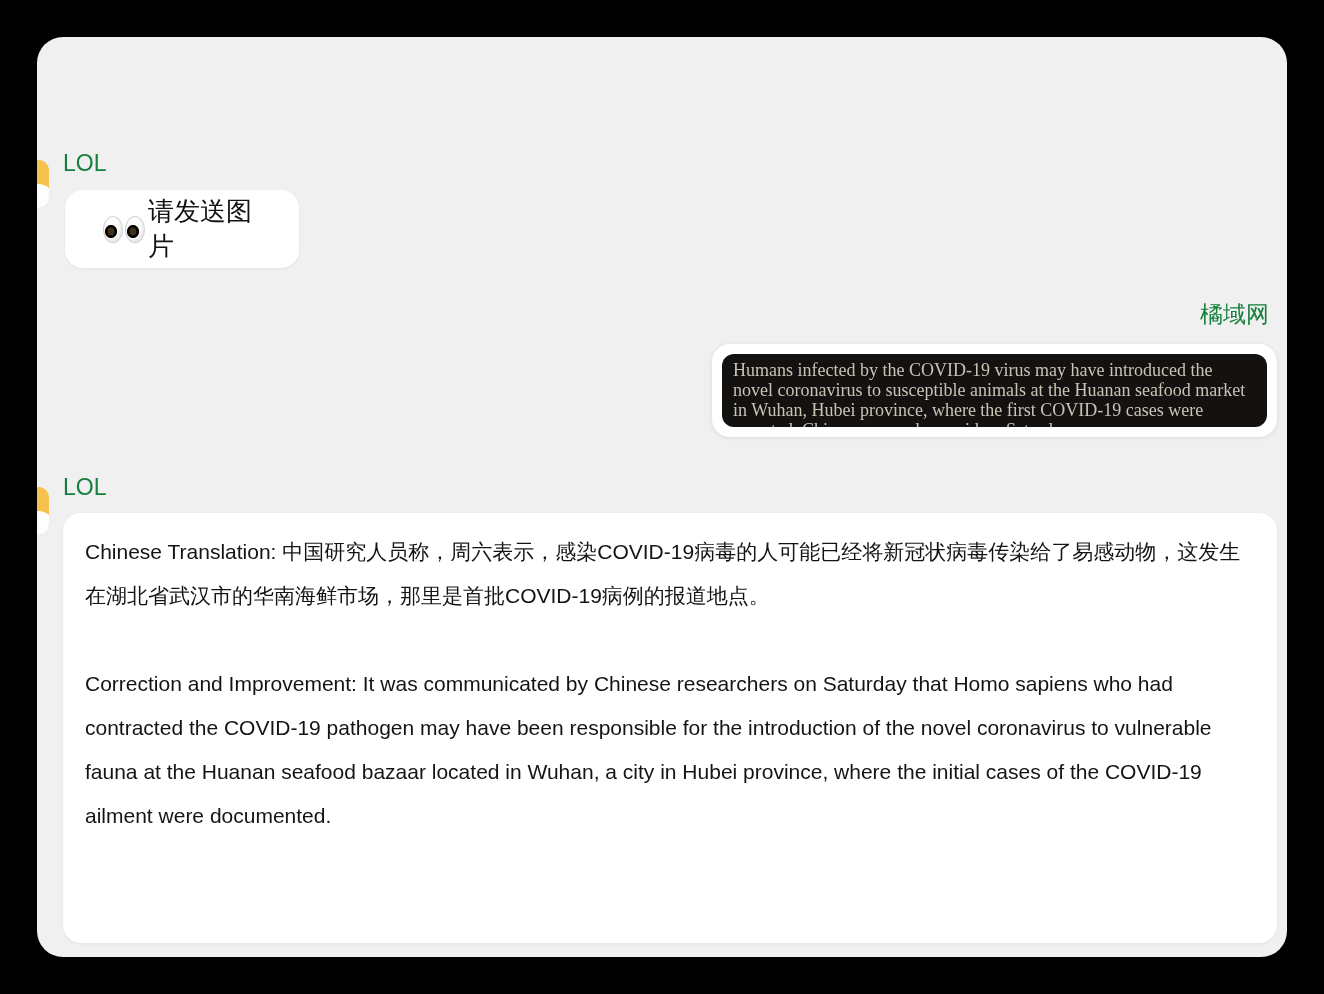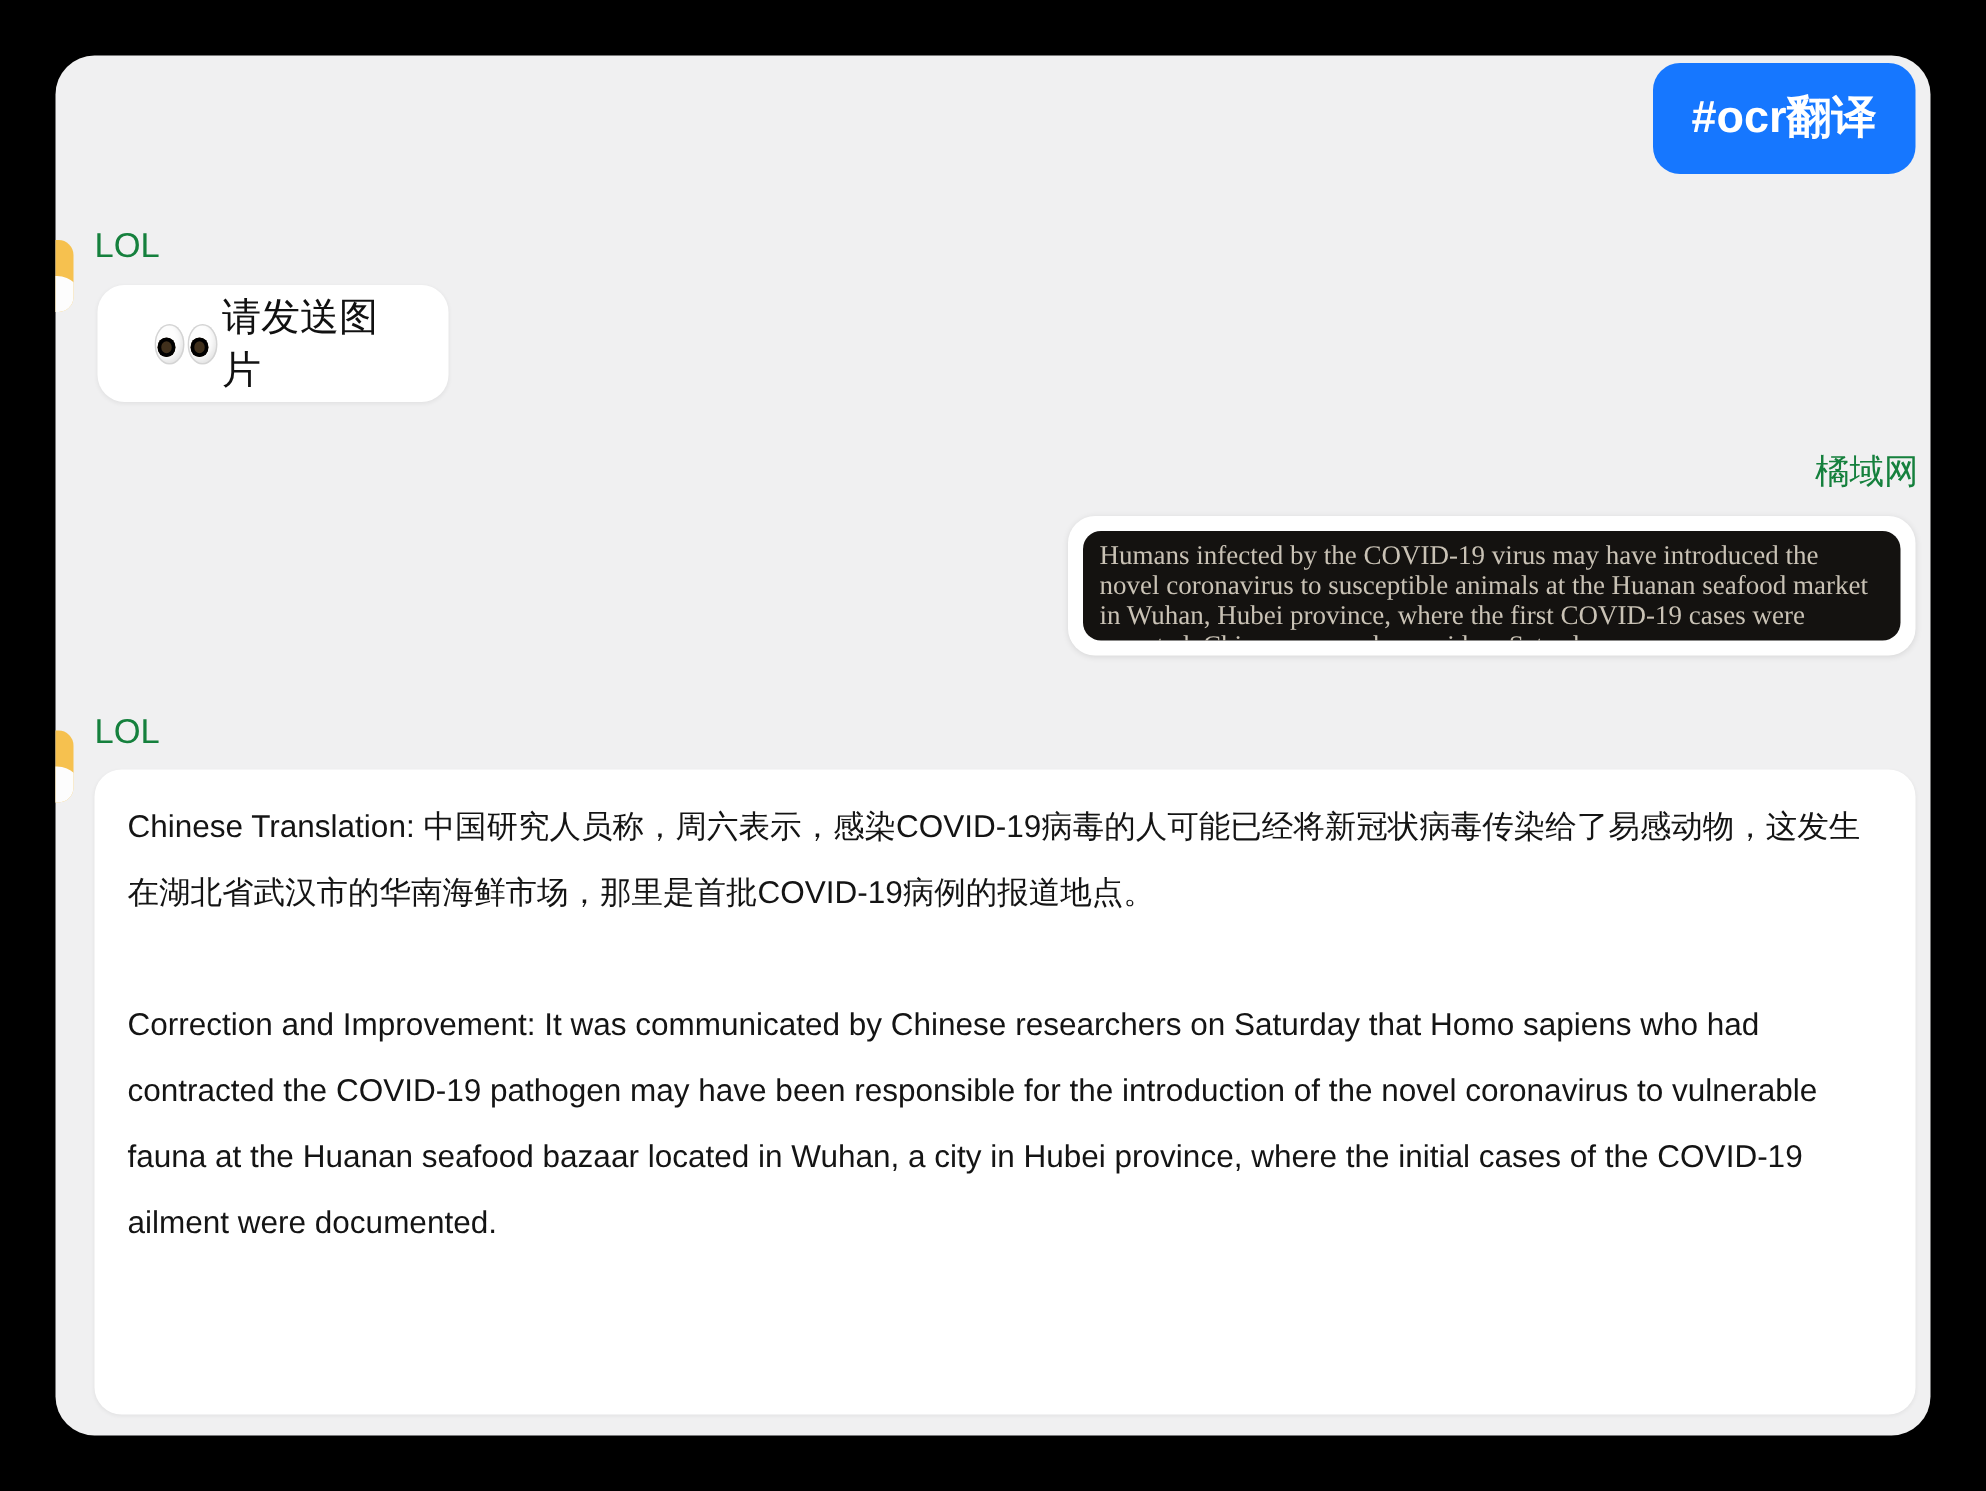--- a/index.html
+++ b/index.html
@@ -122,33 +122,32 @@
     line-height: 44px;
     color: #141414;
   }
   .bubble.msg3 p + p { margin-top: 44px; }
 </style>
 </head>
 <body>
 
 <div class="panel">
 
-  <button class="tag-button">#ocr翻译</button>
 
   <div class="sender-name" style="left:26px; top:113px;">LOL</div>
   <div class="avatar" style="top:123px;"></div>
   <div class="bubble msg1">
     <span class="eyes">
       <span class="eye"></span>
         <span class="eye"></span>
     </span>
     <span>请发送图片</span>
   </div>
 
-  <div class="sender-name right" style="right:8px; top:264px;text-align:center;">橘域网</div>
+  <div class="sender-name right" style="right:18px; top:264px;text-align:center;">橘域网</div>
   <div class="bubble msg2">
     <div class="ocr-image">Humans infected by the COVID-19 virus may have introduced the novel coronavirus to susceptible animals at the Huanan seafood market in Wuhan, Hubei province, where the first COVID-19 cases were reported, Chinese researchers said on Saturday.</div>
   </div>
 
   <div class="sender-name" style="left:26px; top:437px;">LOL</div>
   <div class="avatar" style="top:450px;"></div>
   <div class="bubble msg3">
     <p>Chinese Translation: 中国研究人员称，周六表示，感染COVID-19病毒的人可能已经将新冠状病毒传染给了易感动物，这发生在湖北省武汉市的华南海鲜市场，那里是首批COVID-19病例的报道地点。</p>
     <p>Correction and Improvement: It was communicated by Chinese researchers on Saturday that Homo sapiens who had contracted the COVID-19 pathogen may have been responsible for the introduction of the novel coronavirus to vulnerable fauna at the Huanan seafood bazaar located in Wuhan, a city in Hubei province, where the initial cases of the COVID-19 ailment were documented.</p>
   </div>

